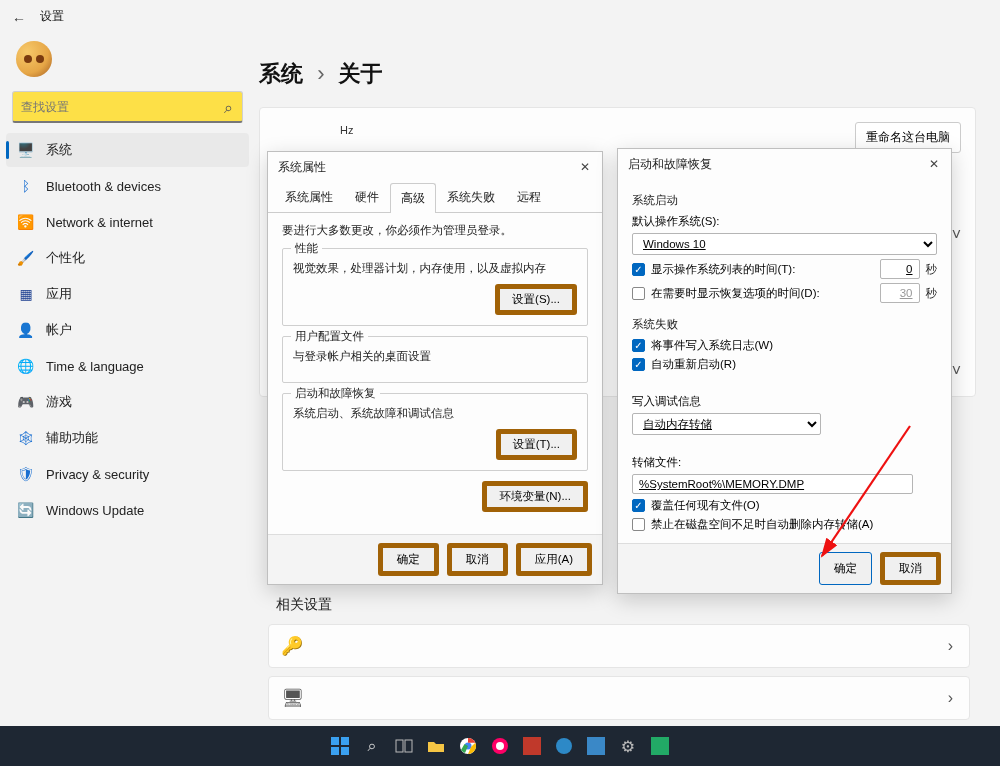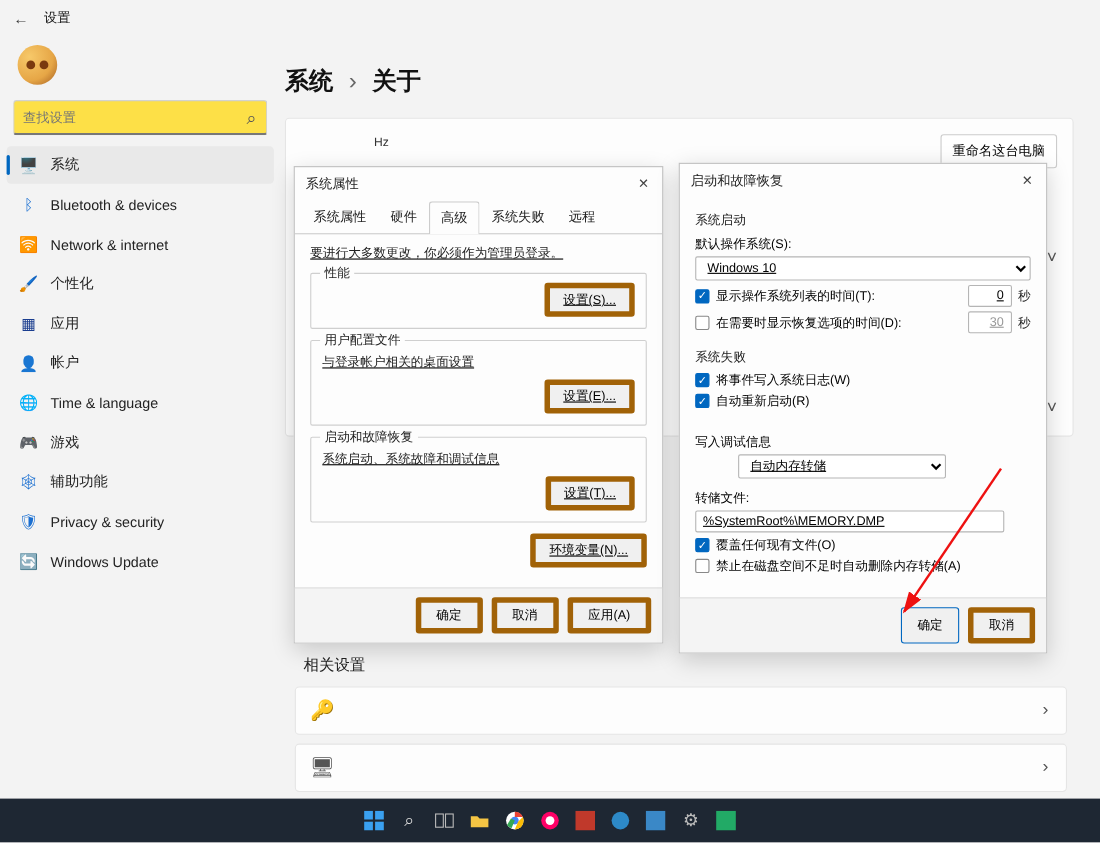--- a/index.html
+++ b/index.html
@@ -34,21 +34,21 @@
 .rel-card .chev { margin-left:auto; color:#555; }
 .chev-sm{position:absolute;right:14px;color:#555;}
 
 .dialog { position:absolute; background:#fdfdfd; border:1px solid #bfbfbf; box-shadow:0 6px 20px rgba(0,0,0,.18); font-size:12px; }
 .dlg-title { display:flex; align-items:center; justify-content:space-between; padding:6px 8px 6px 10px; font-size:12px; color:#222; }
 .dlg-close { width:18px; height:18px; display:flex; align-items:center; justify-content:center; color:#444; cursor:pointer; }
 #dlg-sysprop { left:267px; top:151px; width:336px; height:434px; }
 .tabs { display:flex; border-bottom:1px solid #ccc; padding:0 6px; gap:0; }
 .tab { padding:6px 10px; font-size:12px; color:#222; cursor:pointer; border:1px solid transparent; border-bottom:none; }
 .tab.active { border-color:#ccc; background:#fdfdfd; border-top-left-radius:3px; border-top-right-radius:3px; position:relative; top:1px; }
-.tabbody { padding:10px 14px 8px;text-decoration:underline; }
+.tabbody { padding:10px 14px 8px; }
 .note { font-size:11.5px; color:#222; margin-bottom:10px; }
 .group { border:1px solid #cfcfcf; border-radius:2px; padding:8px 10px 10px; margin-bottom:10px; position:relative; }
 .group .gtitle { position:absolute; top:-8px; left:8px; background:#fdfdfd; padding:0 4px; font-size:11.5px; color:#222; }
 .group .gdesc { font-size:11.5px; color:#222; margin:4px 0 8px; }
 .btn { border:5px solid #a16207; background:#f0f0f0; border-radius:3px; padding:4px 14px; font-size:11.5px; cursor:pointer; }
 .btn.small{padding:3px 12px;}
 .btn-row { display:flex; justify-content:flex-end; gap:8px; }
 .dlg-footer { position:absolute; left:0; right:0; bottom:0; border-top:1px solid #ddd; background:#f4f4f4; padding:8px 10px; display:flex; justify-content:flex-end; gap:8px; }
 #dlg-recov { left:617px; top:148px; width:335px; height:446px; }
 .section-h { font-size:11.5px; color:#222; margin:6px 0 6px; font-weight:500; }
@@ -169,30 +169,28 @@
       <div class="tab">系统属性</div>
       <div class="tab">硬件</div>
       <div class="tab active">高级</div>
       <div class="tab">系统失败</div>
       <div class="tab">远程</div>
     </div>
   <div class="tabbody">
     <div class="note">要进行大多数更改，你必须作为管理员登录。</div>
     <div class="group">
       <span class="gtitle">性能</span>
+      <div class="gdesc">视觉效果，处理器计划，内存使用，以及虚拟内存</div>
       <div class="btn-row">
           <button class="btn small">设置(S)...</button>
         </div>
     </div>
     <div class="group">
       <span class="gtitle">用户配置文件</span>
       <div class="gdesc">与登录帐户相关的桌面设置</div>
-      <div class="btn-row">
-          <button class="btn small">设置(E)...</button>
-        </div>
     </div>
     <div class="group">
       <span class="gtitle">启动和故障恢复</span>
       <div class="gdesc">系统启动、系统故障和调试信息</div>
       <div class="btn-row">
           <button class="btn small">设置(T)...</button>
         </div>
     </div>
     <div class="btn-row" style="margin-top:6px;">
         <button class="btn small">环境变量(N)...</button>
@@ -234,22 +232,22 @@
         <span class="checkbox checked">✓</span>
         <span>将事件写入系统日志(W)</span>
       </div>
     <div class="field-row">
         <span class="checkbox checked">✓</span>
         <span>自动重新启动(R)</span>
       </div>
     <div class="field-row" style="margin-top:22px;">
         <span>写入调试信息</span>
       </div>
-    <select style="width:62%;margin-left:39px;"><option>自动内存转储</option></select>
-    <div class="field-row" style="margin-top:10px;">
+    <select style="width:62%;"><option>自动内存转储</option></select>
+    <div class="field-row" style="margin-top:20px;">
         <span>转储文件:</span>
       </div>
     <input class="txt" style="width: 92%;" value="%SystemRoot%\MEMORY.DMP">
     <div class="field-row">
         <span class="checkbox checked">✓</span>
         <span>覆盖任何现有文件(O)</span>
       </div>
     <div class="field-row">
         <span class="checkbox"></span>
         <span>禁止在磁盘空间不足时自动删除内存转储(A)</span>

